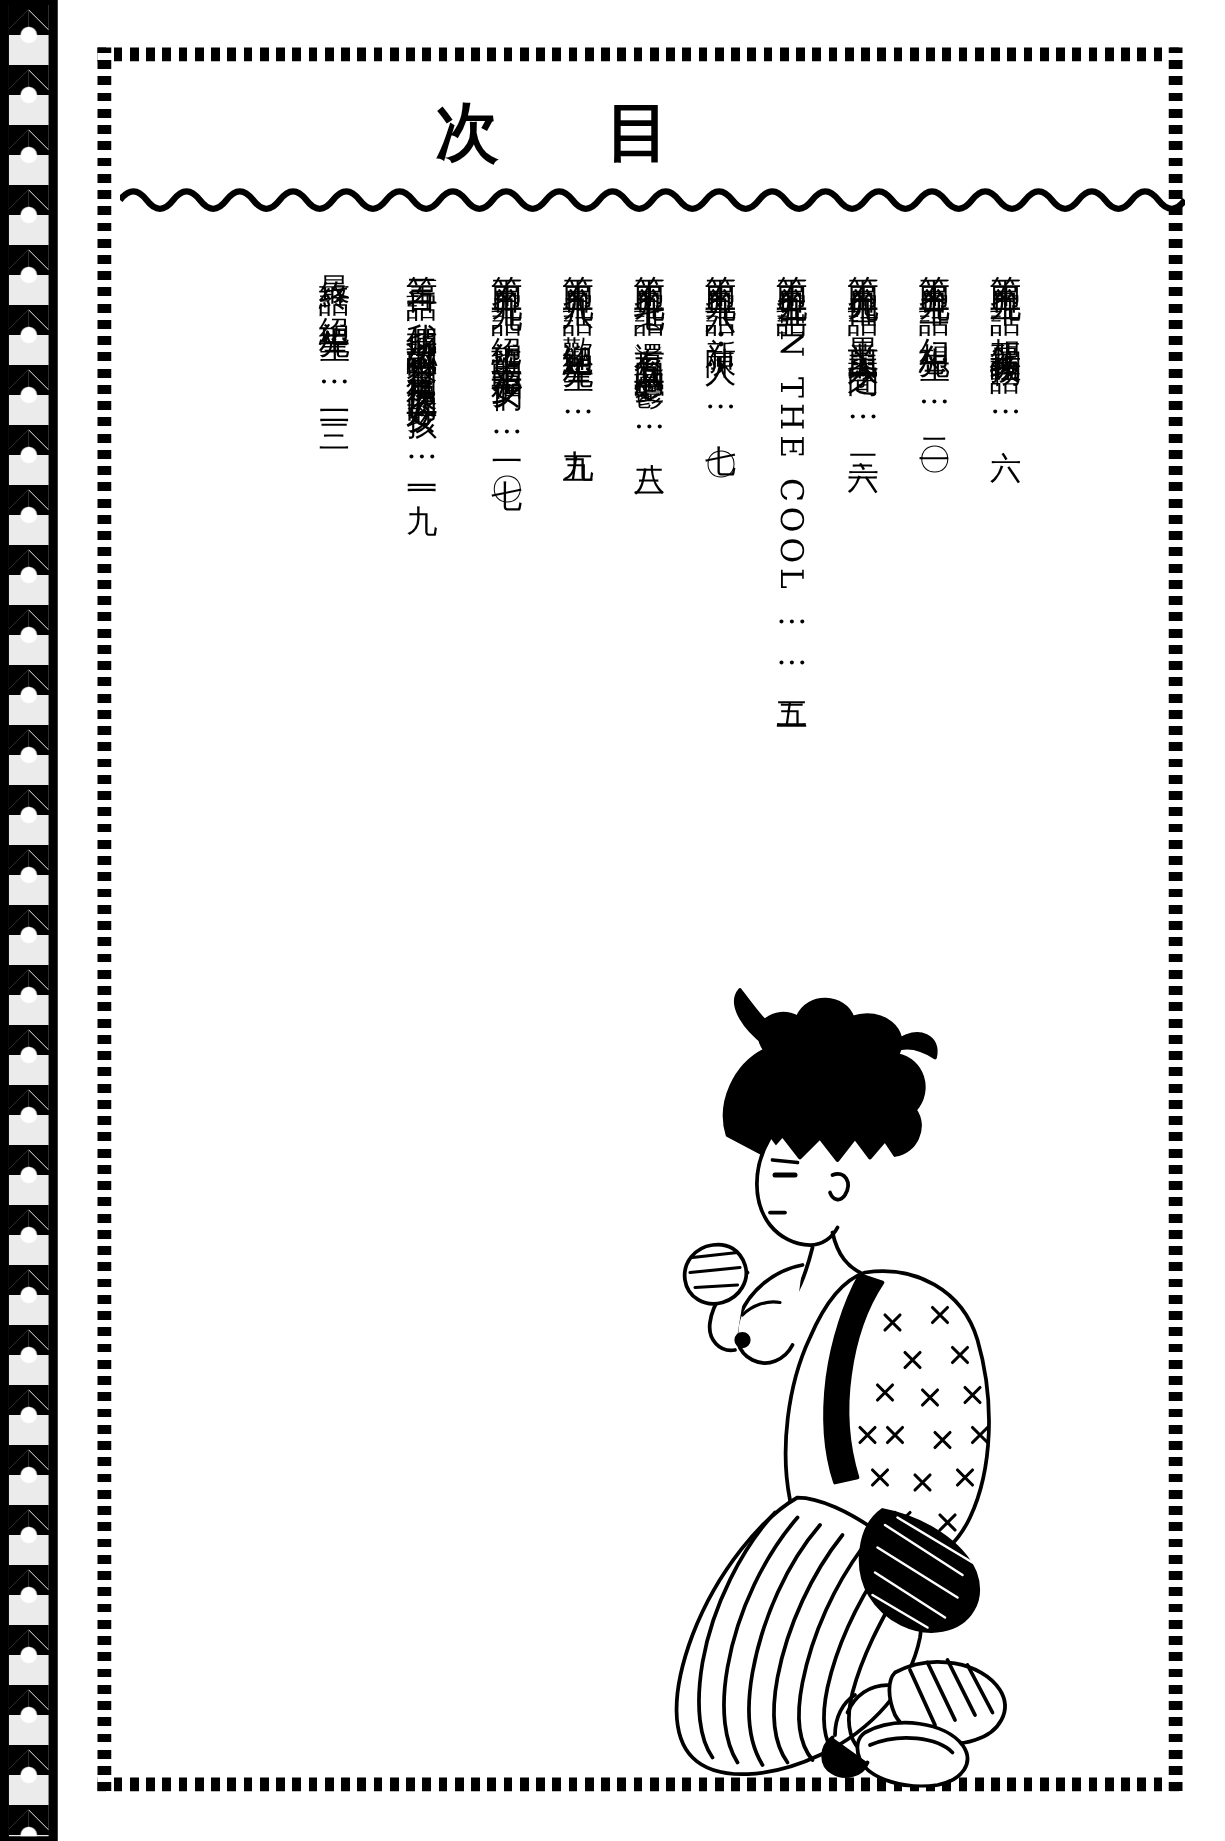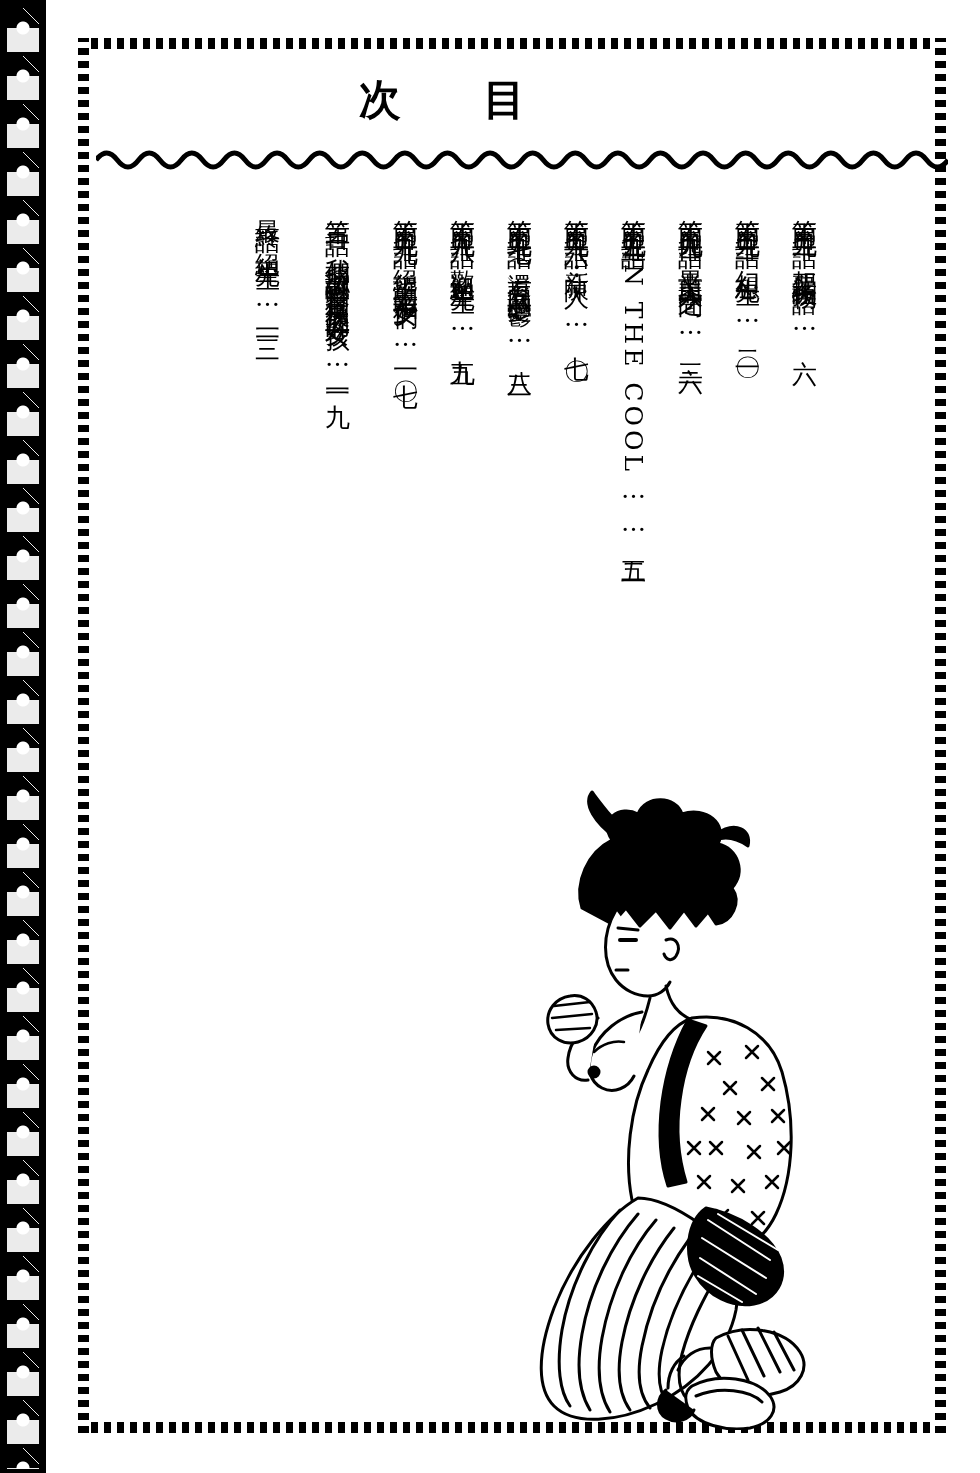--- a/index.html
+++ b/index.html
@@ -90,21 +90,21 @@
   .frame-left { left: 0; }
   .frame-right { right: 0; }
 
   
   .title {
     position: absolute;
     left: 0;
     top: 72px;
     width: 884px;
     text-align: center;
-    font-size: 42px;
+    font-size: 51px;
     font-weight: bold;
     letter-spacing: 34px;
     text-indent: 34px;
     color: #000;
     font-family: "DejaVu Serif", "Liberation Serif", serif;
   }
 
   
   .wave {
     position: absolute;

